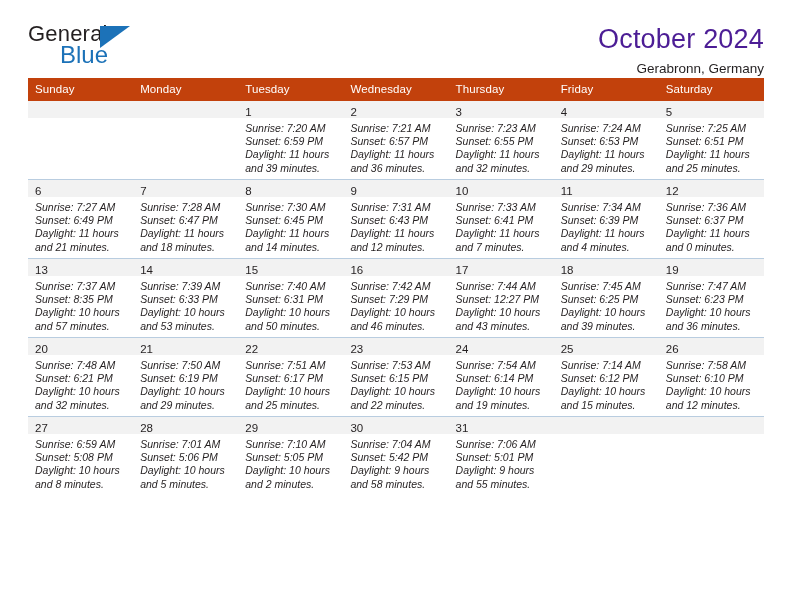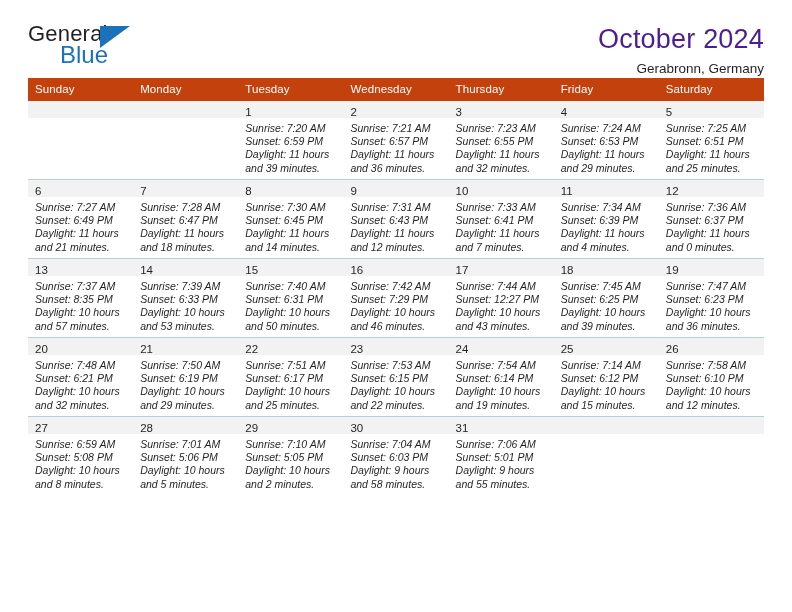--- a/index.html
+++ b/index.html
@@ -519,21 +519,21 @@
               <div>Daylight: 10 hours</div>
               <div>and 2 minutes.</div>
             </div>
           </div>
         </td>
         <td>
           <div class="cell">
             <div class="daynum-band"><span class="daynum">30</span></div>
             <div class="lines">
               <div>Sunrise: 7:04 AM</div>
-              <div>Sunset: 6:03 PM</div>
+              <div>Sunset: 5:42 PM</div>
               <div>Daylight: 9 hours</div>
               <div>and 58 minutes.</div>
             </div>
           </div>
         </td>
         <td>
           <div class="cell">
             <div class="daynum-band"><span class="daynum">31</span></div>
             <div class="lines">
               <div>Sunrise: 7:06 AM</div>

